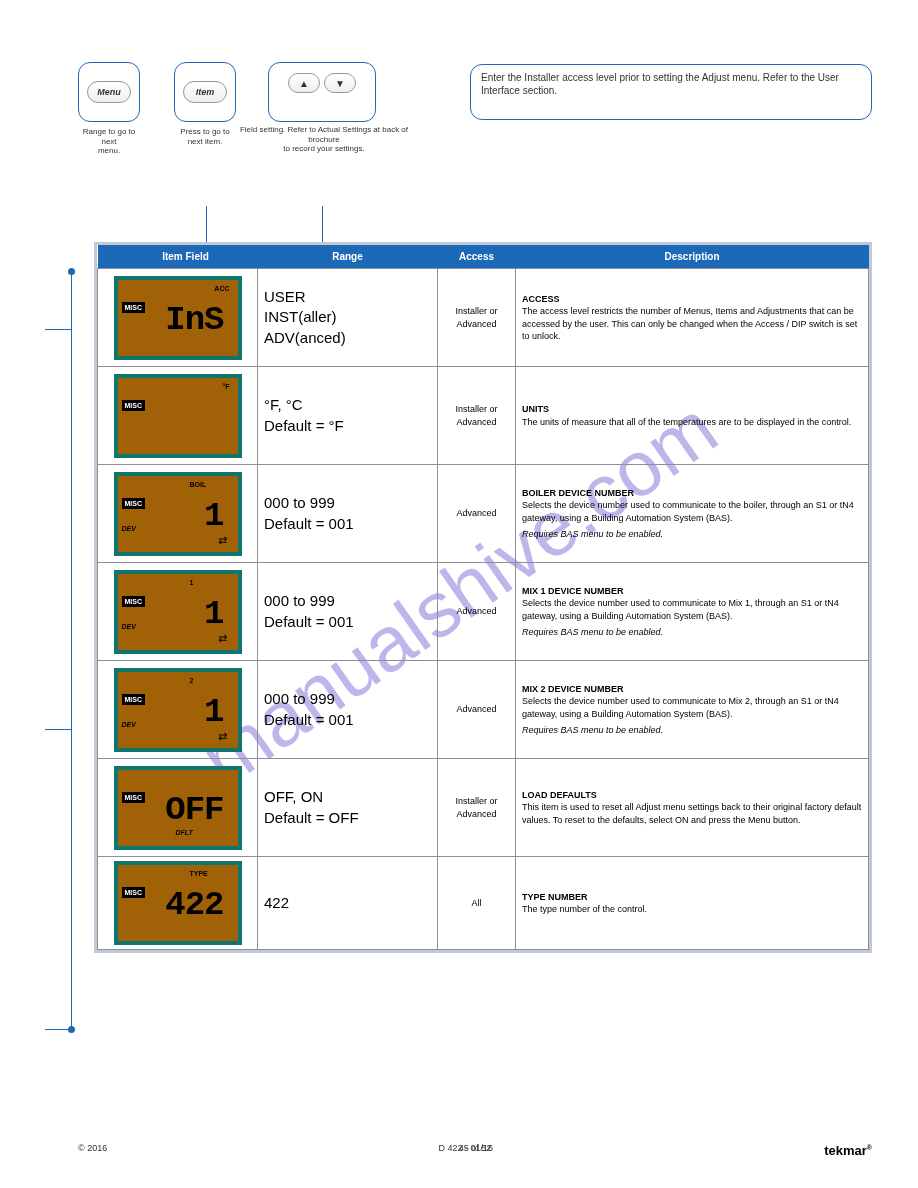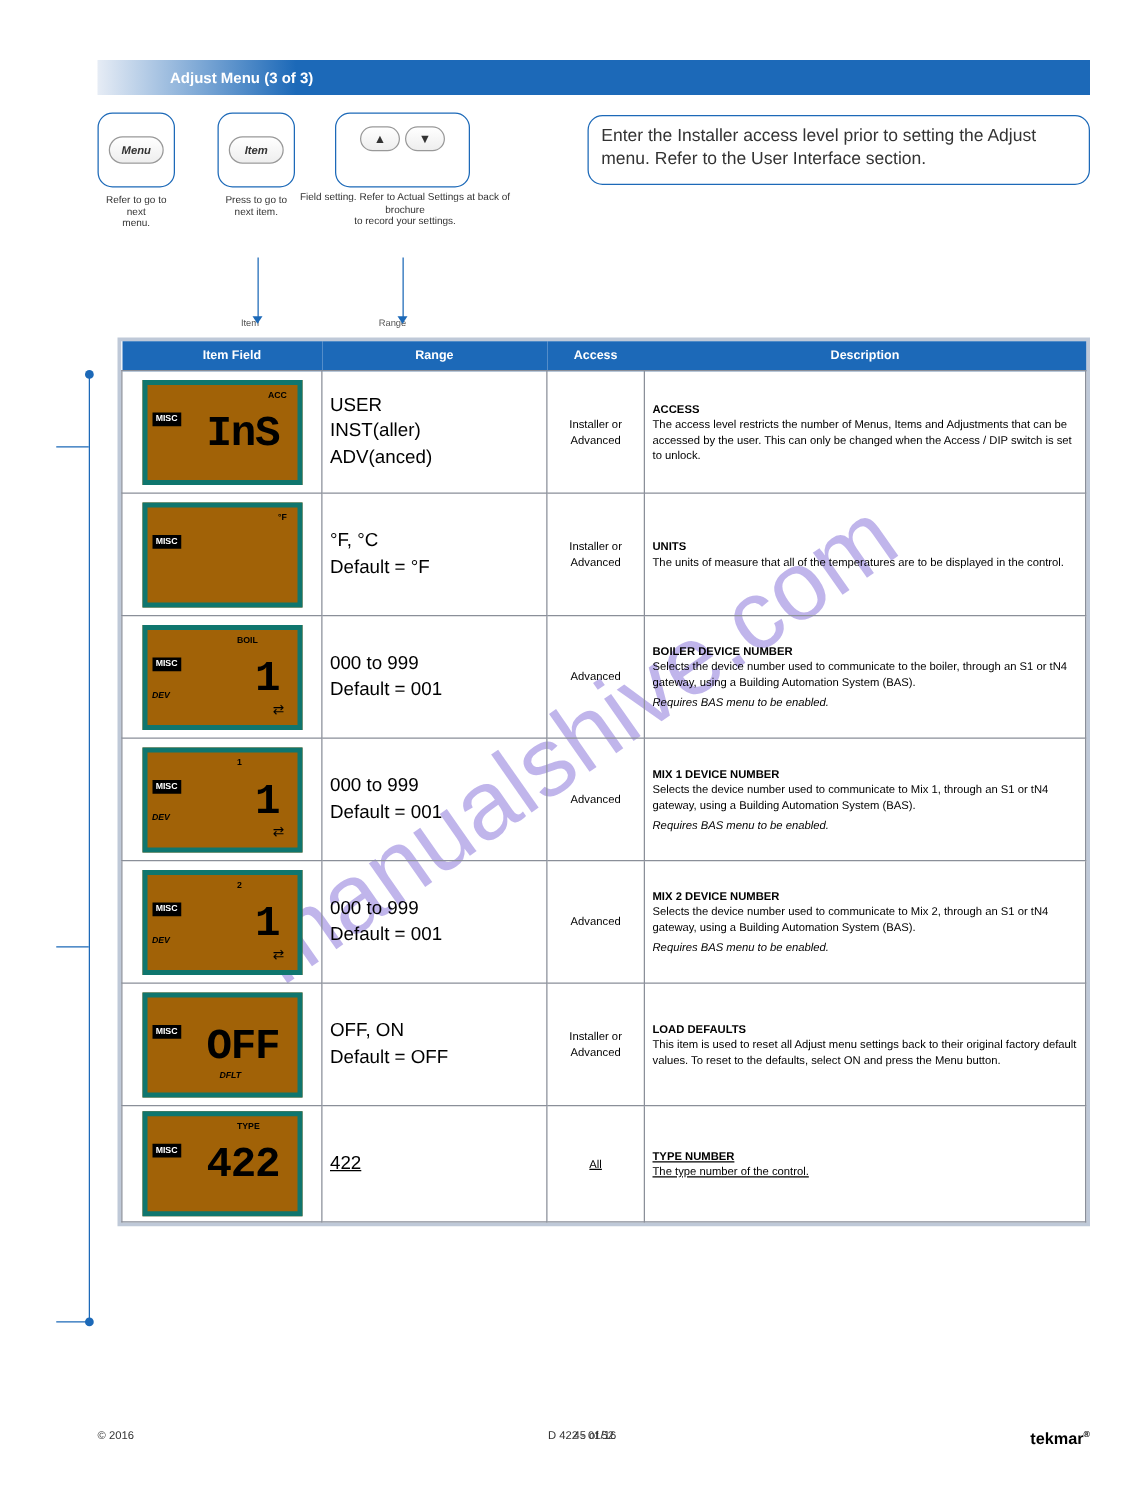--- a/index.html
+++ b/index.html
@@ -43,21 +43,21 @@
   .oval {
     width: 44px; height: 22px;
     border: 1px solid #999; border-radius: 11px/11px;
     display: flex; justify-content: center; align-items: center;
     font-style: italic; font-size: 9px; font-weight: bold; color: #333;
     background: linear-gradient(#fff,#eee);
   }
   .oval-arrows { display:flex; gap:4px;}
   .oval-sm { width:32px; height:20px; border-radius:10px; font-size:10px;}
 
-  .desc-line1 { font-size: 14px; color:#333; line-height:1.3; }
+  .desc-line1 { font-size: 10px; color:#333; line-height:1.3; }
   .desc-line2 { font-size: 8.5px; color:#333; font-style: italic; margin-top: 3px;}
   .conn-item { position:absolute; left: 128px; top: 158px; width: 1px; height: 52px; background:#1c69b8;}
   .conn-arrow { position:absolute; left: 244px; top: 158px; width: 1px; height: 52px; background:#1c69b8;}
   .arrowhead-down { width:0;height:0;border-left:4px solid transparent;border-right:4px solid transparent;border-top:6px solid #1c69b8; position:absolute; bottom:-1px; left:-4px;}
 
   
   .col-sub { font-size:7.5px; color:#555; text-align:center;}
 
   
   .table-wrap { border: 3px solid #bfc9d8; margin-top: 120px; position:relative; margin-left: 16px; width: 778px;}
@@ -71,21 +71,21 @@
   thead th:nth-child(3) { width: 78px; }
   thead th:nth-child(4) { }
   tbody td {
     border: 1px solid #8a8f99;
     padding: 4px 6px;
     vertical-align: middle;
     font-size: 9px;
     line-height: 1.35;
   }
   tbody tr { height: 98px; }
-  tbody tr:last-child { height: 80px; text-decoration: underline; }
+  tbody tr:last-child { height: 80px; }
   tbody td:nth-child(3){ text-align:center;}
   .desc-cell strong { font-weight: bold; }
   .range-cell { font-size: 15px; margin-left: 34px; }
 
   
   .lcd { width: 128px; height: 84px; border: 4px solid #0f766e; background:#a16207; position:relative; }
   .lcd .misc { position:absolute; left:4px; top:22px; font-size:7px; font-weight:bold; background:#000; color:#fff; padding:1px 3px;}
   .lcd .dev { position:absolute; left:4px; bottom:18px; font-size:7px; font-weight:bold; color:#000; font-style:italic;}
   .lcd .flag-top { position:absolute; top:4px; right:8px; font-size:7px; font-weight:bold; color:#000;}
   .lcd .flag-sup { position:absolute; top:4px; left:72px; font-size:7px; font-weight:bold; color:#000;}
@@ -115,27 +115,26 @@
     font-family: Arial, sans-serif;
   }
 </style>
 </head>
 <body>
 
 <div class="watermark">manualshive.com</div>
 
 <div class="page-inner">
 
-  <div class="section-title">Adjust Menu (3 of 3)</div>
 
   <div class="button-row">
     <div class="btn btn-menu">
       <div class="oval">Menu</div>
       <div class="btn-legend">
-        <span>Refer to go to next</span><br>
+        <span>Range to go to next</span><br>
         <span>menu.</span>
       </div>
     </div>
     <div class="btn btn-item">
       <div class="oval">Item</div>
       <div class="btn-legend">
         <span>Press to go to</span><br>
         <span>next item.</span>
       </div>
     </div>

